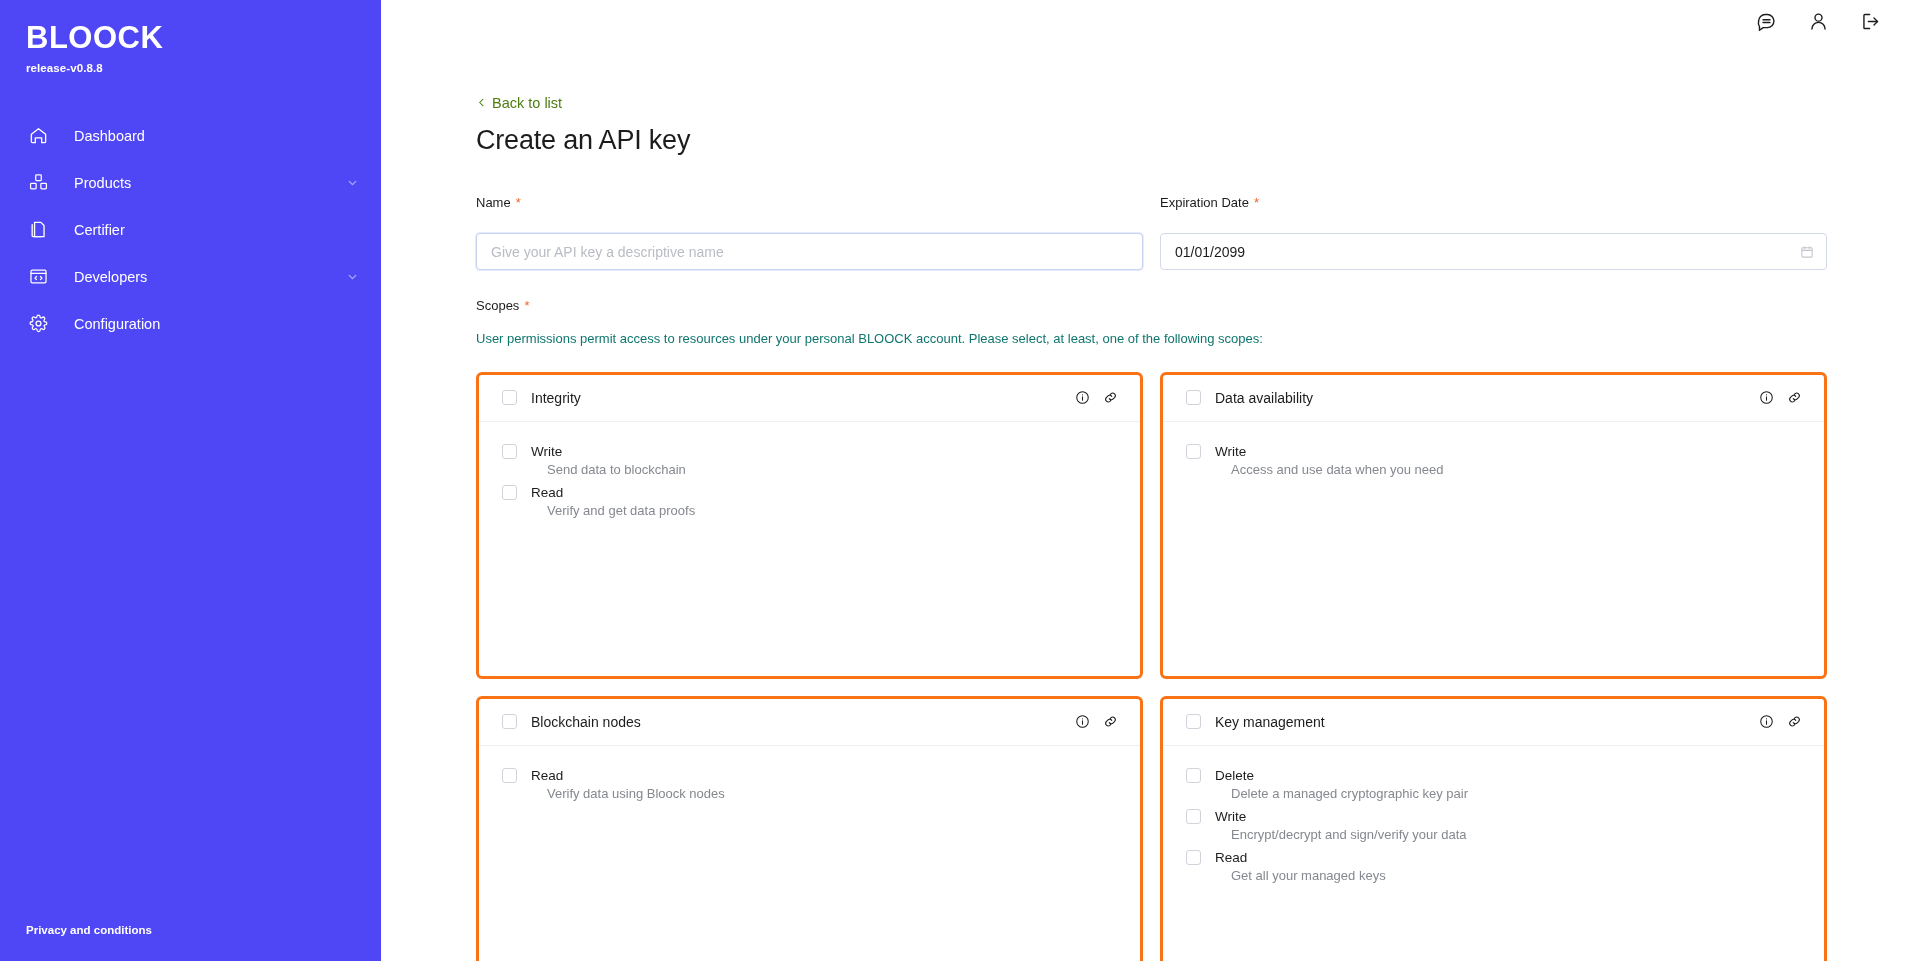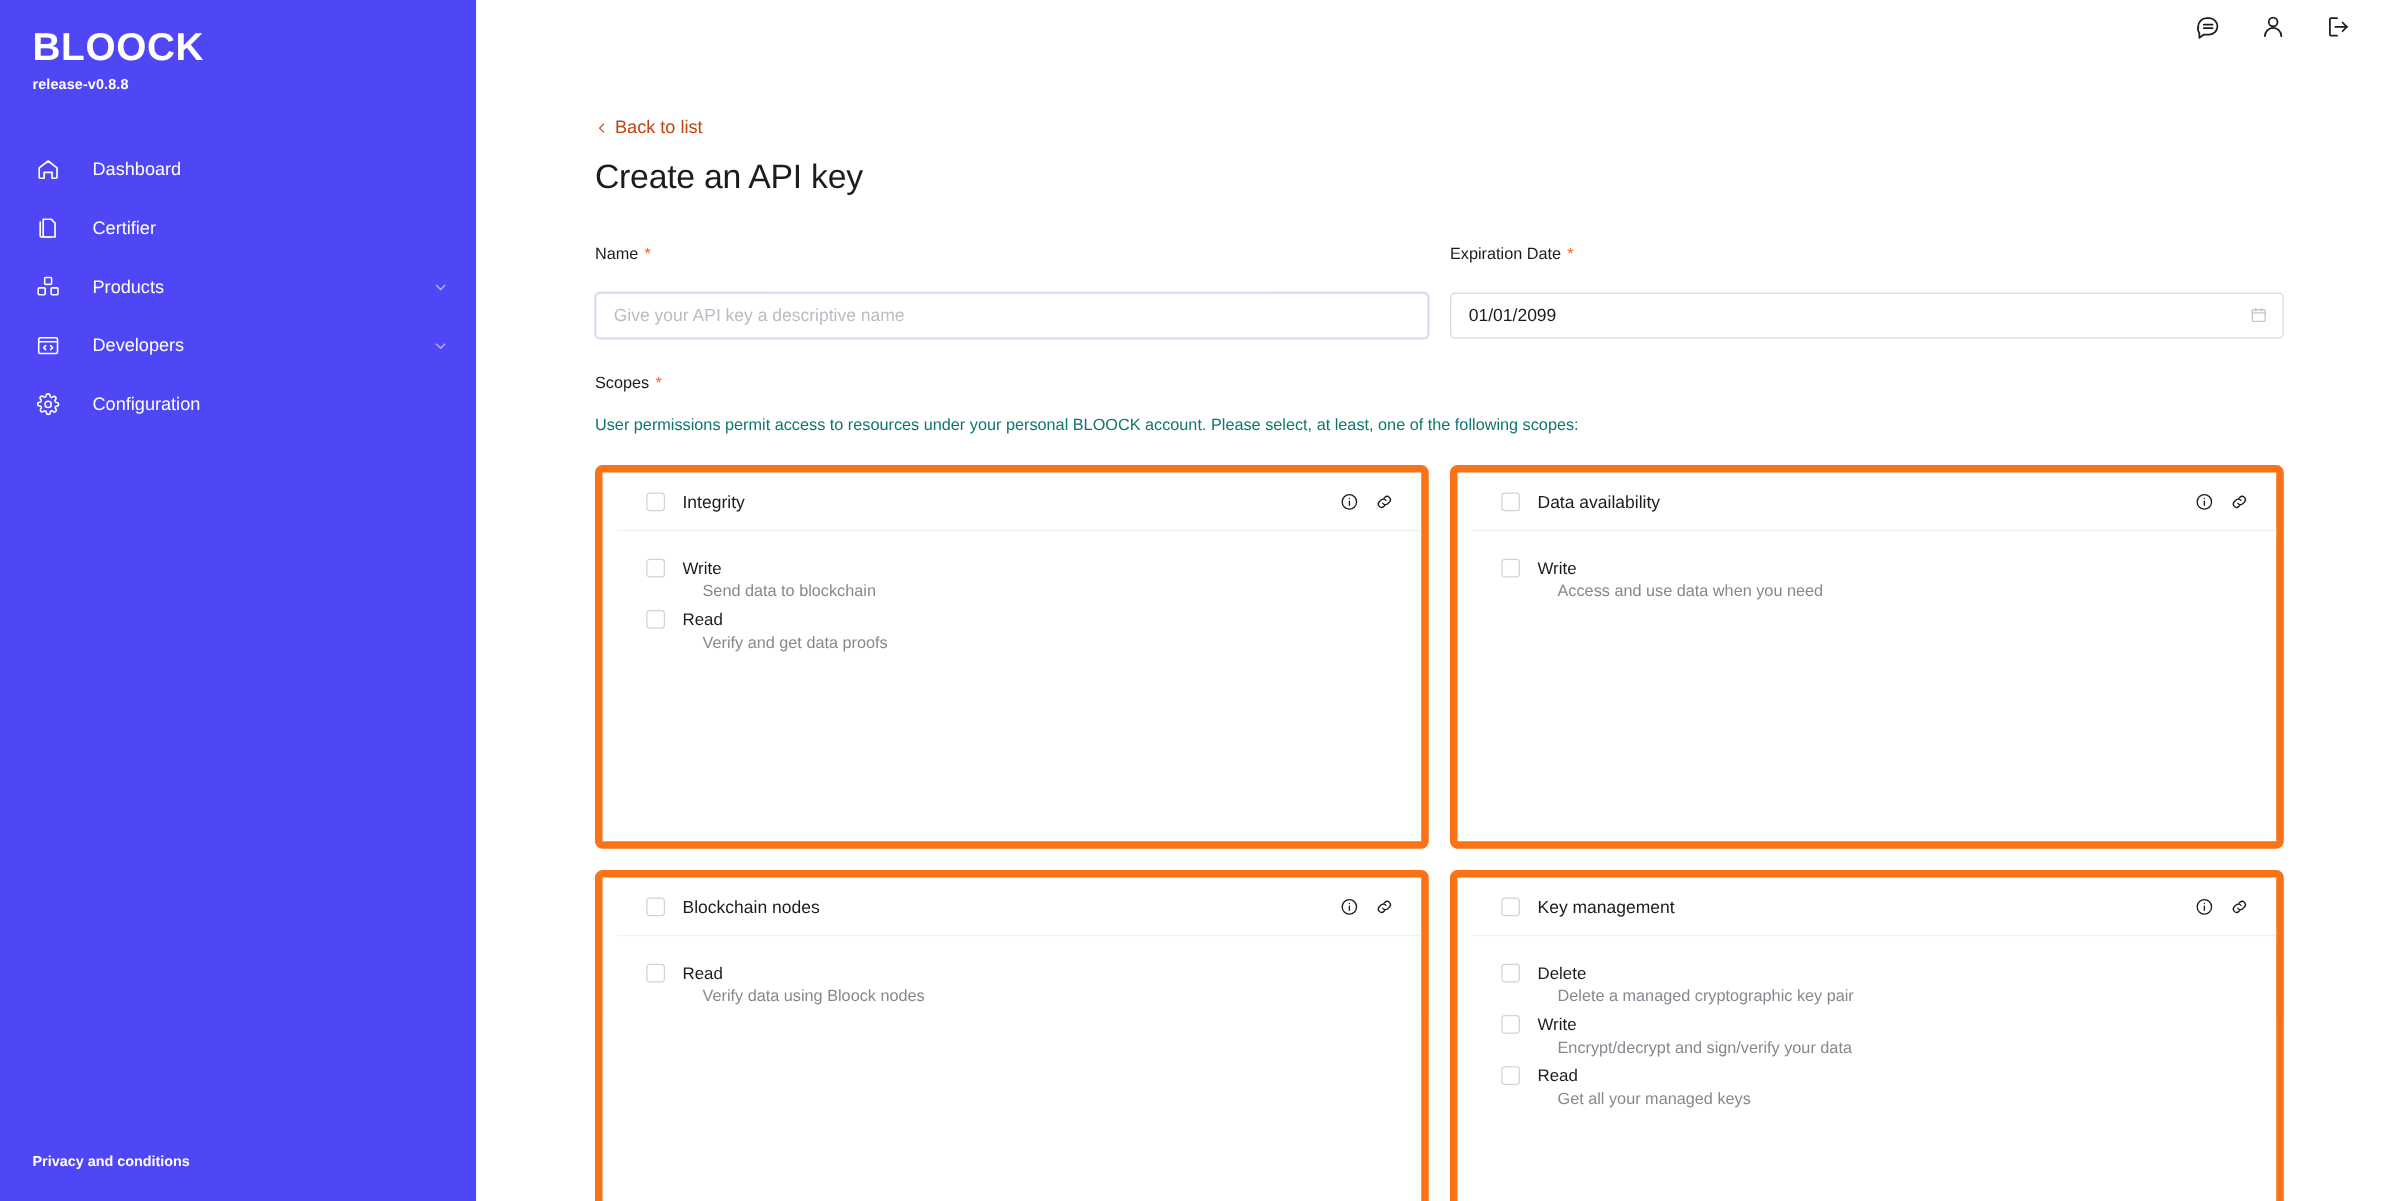--- a/index.html
+++ b/index.html
@@ -112,21 +112,21 @@
     background: none; border: none;
   }
   .topbar-btn svg { width: 21px; height: 21px; display: block; }
 
   .content { padding: 52px 84px 0 95px; }
 
   .back-link {
     display: inline-flex;
     align-items: center;
     gap: 5px;
-    color: #c2410c;
+    color: #4d7c0f;
     font-size: 14.5px;
     font-weight: 500;
     text-decoration: none;
     cursor: pointer;
   }
   .back-link svg { width: 11px; height: 11px; display: block; }
 
   .page-title {
     font-size: 27px;
     font-weight: 500;
@@ -184,25 +184,24 @@
   }
 
   .cards-grid {
     margin-top: 24px;
     display: grid;
     grid-template-columns: 1fr 1fr;
     column-gap: 17px;
     row-gap: 17px;
   }
   .card {
-    border: 6px solid #f97316;
+    border: 3px solid #f97316;
     border-radius: 6px;
     background: #ffffff;
     overflow: hidden;
-    padding-left: 12px;
   }
   .card.row1 { height: 307px; }
   .card.row2 { height: 280px; }
 
   .card-head {
     height: 47px;
     display: flex;
     align-items: center;
     padding: 0 21px 0 23px;
     border-bottom: 1px solid #eef0f3;
@@ -276,42 +275,42 @@
         <span class="nav-icon">
           <svg viewBox="0 0 24 24" fill="none" stroke="currentColor" stroke-width="1.7" stroke-linecap="round" stroke-linejoin="round">
             <path d="M3 10.5L12 3.5l9 7V20a1 1 0 0 1-1 1h-4v-6H8v6H4a1 1 0 0 1-1-1z"></path>
           </svg>
         </span>
         <span class="nav-label">Dashboard</span>
       </div>
 
       <div class="nav-item">
         <span class="nav-icon">
-          <svg viewBox="0 0 24 24" fill="none" stroke="currentColor" stroke-width="1.7" stroke-linecap="round" stroke-linejoin="round">
-            <path d="M7 3h8l4 4v14H7z"></path>
-              <path d="M4 6v14a1 1 0 0 0 1 1h10"></path>
-          </svg>
-        </span>
-        <span class="nav-label">Certifier</span>
-      </div>
-
-      <div class="nav-item">
-        <span class="nav-icon">
           <svg viewBox="0 0 24 24" fill="none" stroke="currentColor" stroke-width="1.6" stroke-linecap="round" stroke-linejoin="round">
             <rect x="8.5" y="2.5" width="7" height="7" rx="1"></rect>
             <rect x="2" y="13" width="7" height="7" rx="1"></rect>
             <rect x="15" y="13" width="7" height="7" rx="1"></rect>
           </svg>
         </span>
         <span class="nav-label">Products</span>
         <span class="nav-chevron">
           <svg viewBox="0 0 24 24" fill="none" stroke="currentColor" stroke-width="2.4" stroke-linecap="round" stroke-linejoin="round">
               <path d="M6 9l6 6 6-6"></path>
             </svg>
         </span>
+      </div>
+
+      <div class="nav-item">
+        <span class="nav-icon">
+          <svg viewBox="0 0 24 24" fill="none" stroke="currentColor" stroke-width="1.7" stroke-linecap="round" stroke-linejoin="round">
+            <path d="M7 3h8l4 4v14H7z"></path>
+              <path d="M4 6v14a1 1 0 0 0 1 1h10"></path>
+          </svg>
+        </span>
+        <span class="nav-label">Certifier</span>
       </div>
 
       <div class="nav-item">
         <span class="nav-icon">
           <svg viewBox="0 0 24 24" fill="none" stroke="currentColor" stroke-width="1.6" stroke-linecap="round" stroke-linejoin="round">
             <rect x="2.5" y="4" width="19" height="16" rx="1.6"></rect>
               <path d="M2.5 8h19"></path>
             <path d="M9.5 12l-2 2 2 2"></path>
               <path d="M14.5 12l2 2-2 2"></path>
           </svg>

